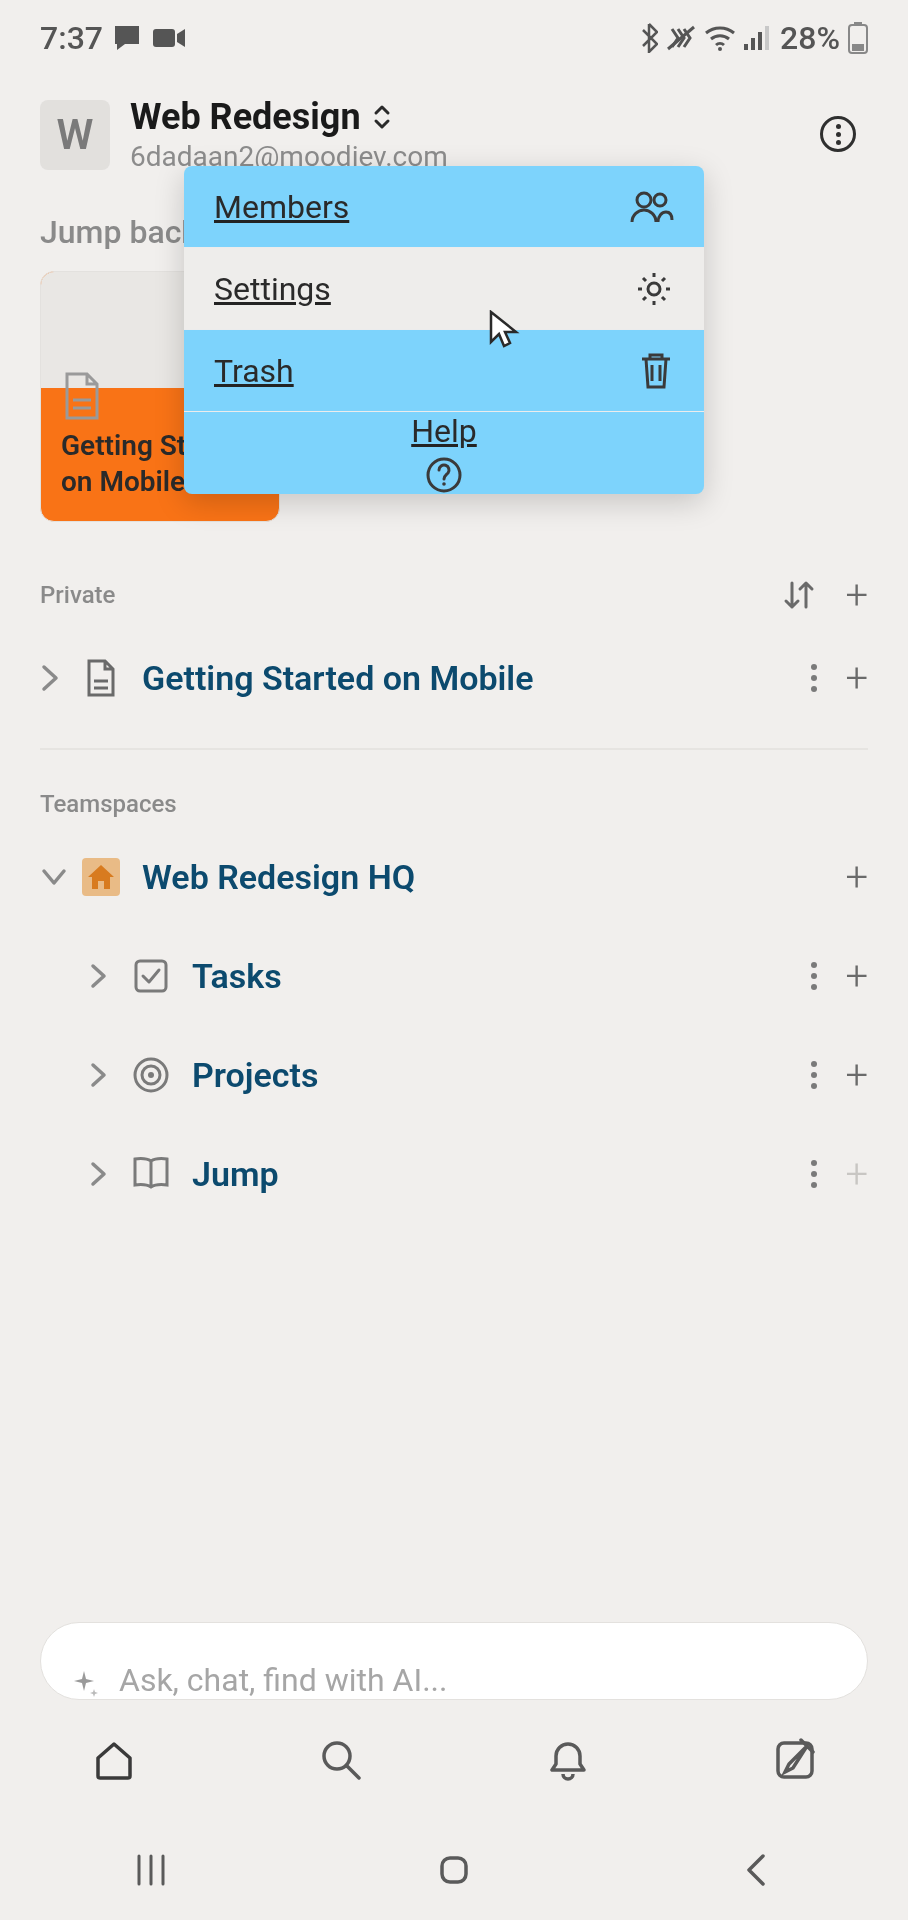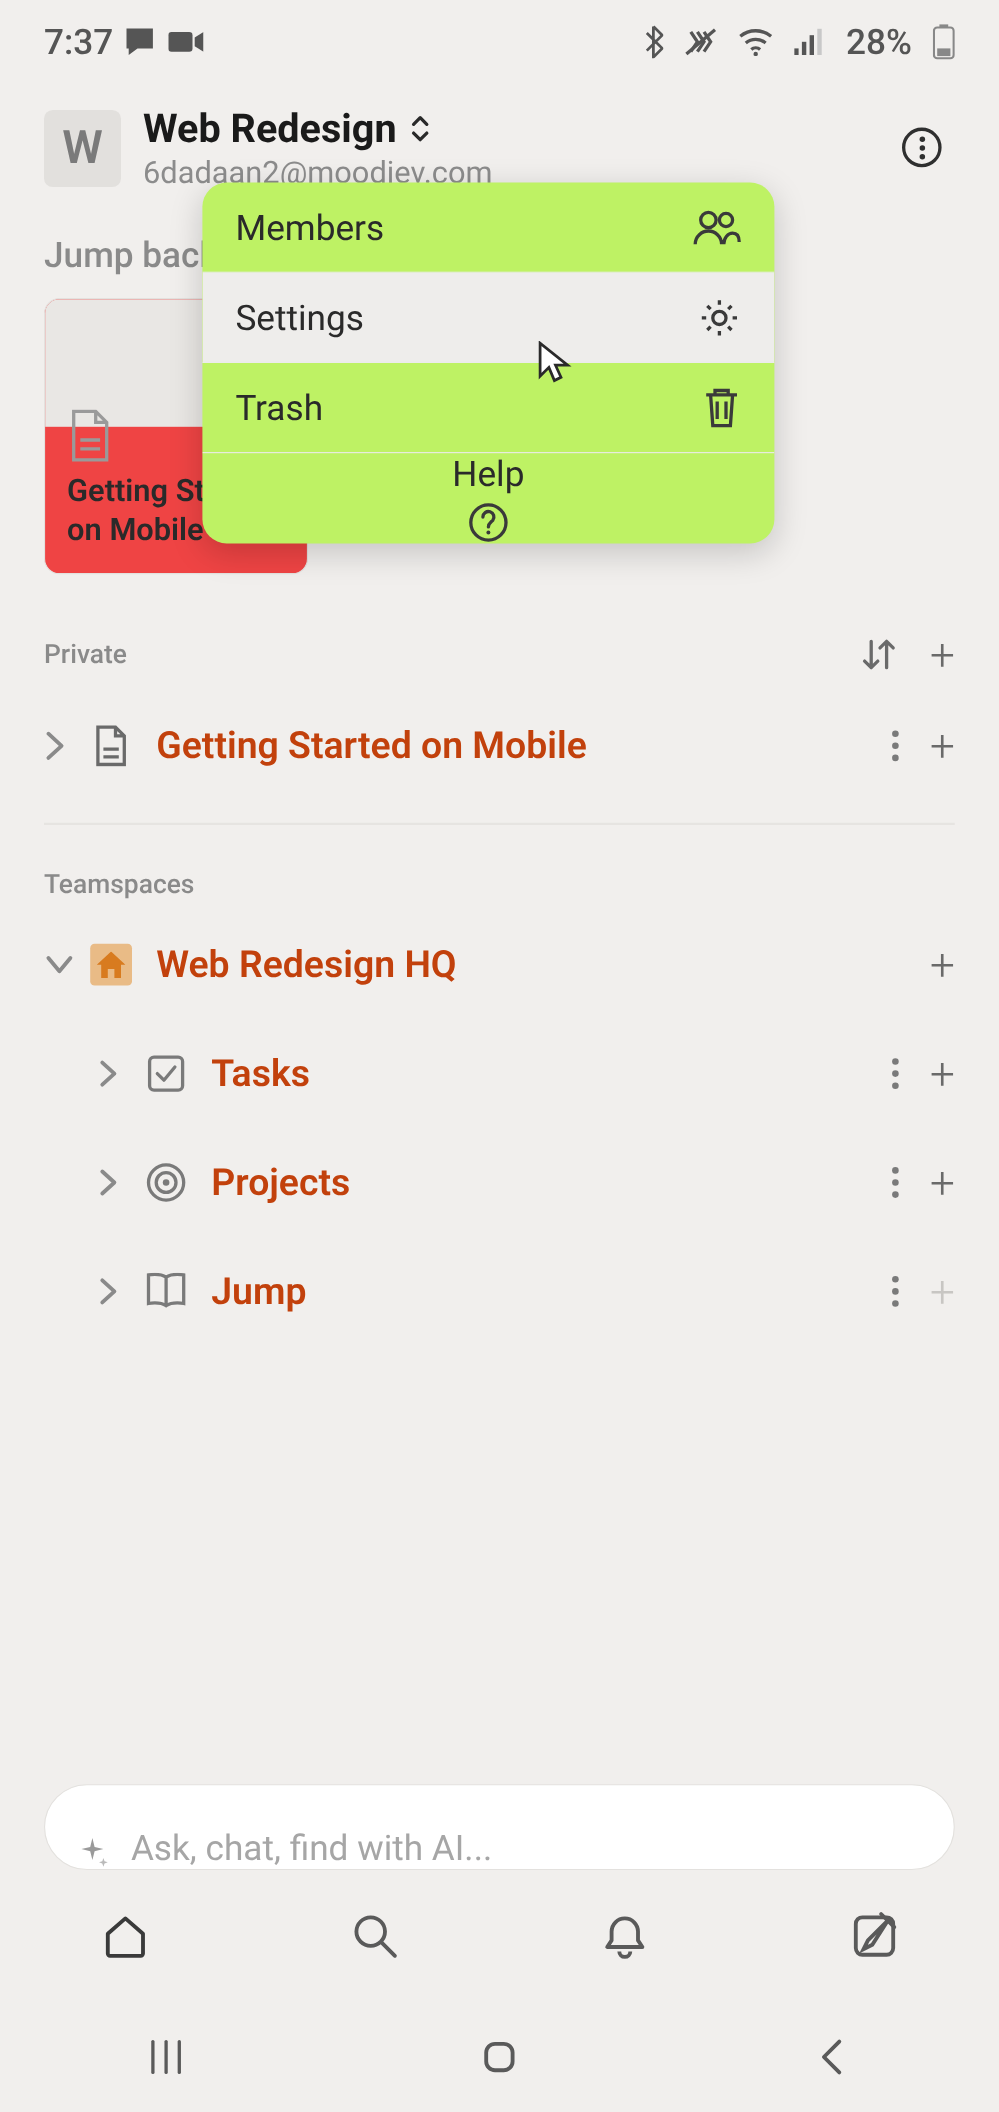--- a/index.html
+++ b/index.html
@@ -1,54 +1,54 @@
 <!DOCTYPE html>
 <html><head>
 <meta charset="utf-8">
 <style>
   * { box-sizing: border-box; font-family: -apple-system, BlinkMacSystemFont, "Segoe UI", Roboto, sans-serif; }
   html, body { margin:0; padding:0; width:908px; height:1920px; background:#f1efed; color:#232323; overflow:hidden; }
   .statusbar { height:76px; display:flex; align-items:center; justify-content:space-between; padding:0 40px; font-size:32px; color:#555; font-weight:500;}
   .statusbar .left { display:flex; align-items:center; gap:10px;}
-  .statusbar .right { display:flex; align-items:center; gap:19px;}
+  .statusbar .right { display:flex; align-items:center; gap:8px;}
   .wsheader { display:flex; align-items:center; padding:20px 40px 10px 40px; position:relative;}
   .wsbadge { width:70px; height:70px; background:#e2e0dd; border-radius:8px; display:flex; align-items:center; justify-content:center; font-size:42px; font-weight:600; color:#7a7a7a;}
   .wsinfo { margin-left:20px; min-width:0;}
   .wsname { font-size:36px; font-weight:700; color:#1a1a1a; display:flex; align-items:center; gap:10px;}
   .wsemail { font-size:28px; color:#8c8c8c; margin-top:2px;}
   .more-btn { position:absolute; right:40px; top:40px; width:48px; height:48px;}
   .more-icon{ width:36px; height:36px; border:3px solid #2f2f2f; border-radius:50%; display:flex; flex-direction:column; align-items:center; justify-content:center; gap:3px;}
   .more-icon span{width:5px;height:5px;background:#2f2f2f;border-radius:50%;}
   .section-label { font-size:32px; color:#8a8a8a; font-weight:500; padding:30px 40px 20px 40px;}
-  .card { margin:0 0 0 40px; width:240px; background:#ef4444; border:1px solid #e3e1de; border-radius:14px; overflow:hidden;}
+  .card { margin:0 0 0 40px; width:240px; background:#f97316; border:1px solid #e3e1de; border-radius:14px; overflow:hidden;}
   .card-top { height:116px; background:#e9e7e4;}
   .card-body { padding:10px 20px 20px 20px;}
   .card-icn { margin-top:-26px; margin-bottom:8px;}
   .card-title { font-size:28px; font-weight:600; color:#2a2a2a; line-height:1.3;}
   .sechdr { display:flex; align-items:center; justify-content:space-between; padding:50px 40px 10px 40px;}
   .sechdr .lbl { font-size:24px; color:#8a8a8a; font-weight:500;}
   .sechdr .acts { display:flex; align-items:center; gap:28px; color:#6f6f6f;}
   .row { display:flex; align-items:center; padding:26px 40px; font-size:34px;}
   .row .chev { width:40px; color:#7a7a7a;}
   .row .ricon { width:42px; display:flex; align-items:center; justify-content:center;}
-  .row .txt { margin-left:20px; font-weight:600; color:#c2410c; flex:1;}
+  .row .txt { margin-left:20px; font-weight:600; color:#0c4a6e; flex:1;}
   .row .racts { display:flex; align-items:center; gap:28px; color:#7a7a7a;}
   .divider { height:2px; background:#e6e4e1; margin:20px 40px 0 40px;}
   .child { padding-left:90px;}
   svg { display:block;}
   .plus { font-size:40px; font-weight:300; color:#6a6a6a;}
   .vdots { display:flex; flex-direction:column; gap:5px; align-items:center;}
   .vdots span{width:6px;height:6px;background:#7a7a7a;border-radius:50%;}
   .aibar { position:absolute; left:40px; right:40px; bottom:220px; height:78px; background:#fff; border:1px solid #e3e1de; border-radius:40px; display:flex; align-items:flex-end; padding:0 28px; gap:20px;}
   .aibar .ph { font-size:32px; color:#a6a6a6;}
   .navbar { position:absolute; left:0; right:0; bottom:110px; height:100px; display:flex; align-items:center; justify-content:space-around;}
   .navbar svg { color:#4a4a4a;}
   .sysnav { position:absolute; left:0; right:0; bottom:0; height:100px; display:flex; align-items:center; justify-content:space-around; color:#5a5a5a;}
   
-  .dropdown { position:absolute; top:166px; left:184px; width:520px; background:#bef264; border-radius:22px; box-shadow:0 8px 30px rgba(0,0,0,0.18); overflow:hidden; z-index:100;}
+  .dropdown { position:absolute; top:166px; left:184px; width:520px; background:#7dd3fc; border-radius:8px; box-shadow:0 8px 30px rgba(0,0,0,0.18); overflow:hidden; z-index:100;text-decoration:underline;}
   .dd-item { height:82px; display:flex; align-items:center; justify-content:space-between; padding:0 30px; font-size:32px; color:#2a2a2a; border-bottom:1px solid #ececec;}
   .dd-item:last-child { border-bottom:none;flex-direction:column;}
   .dd-item.hl { background:#eeedeb;}
   .cursor { position:absolute; top:310px; left:488px; z-index:200;}
   .homeic{width:38px;height:38px;background:#e9bb86;border-radius:4px;display:flex;align-items:center;justify-content:center;}
 </style>
 </head>
 <body>
 
 <div class="statusbar">

